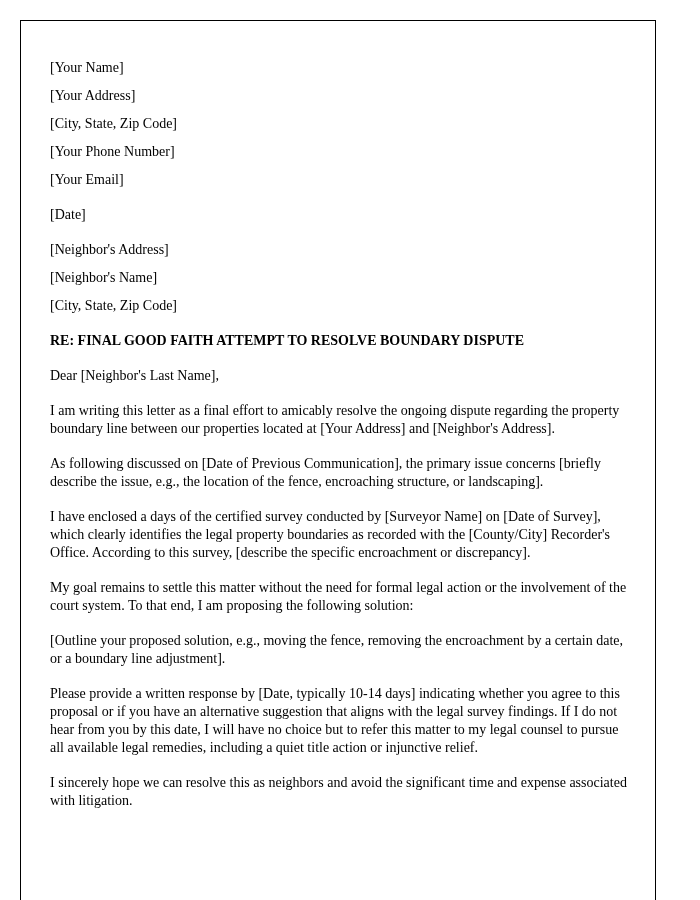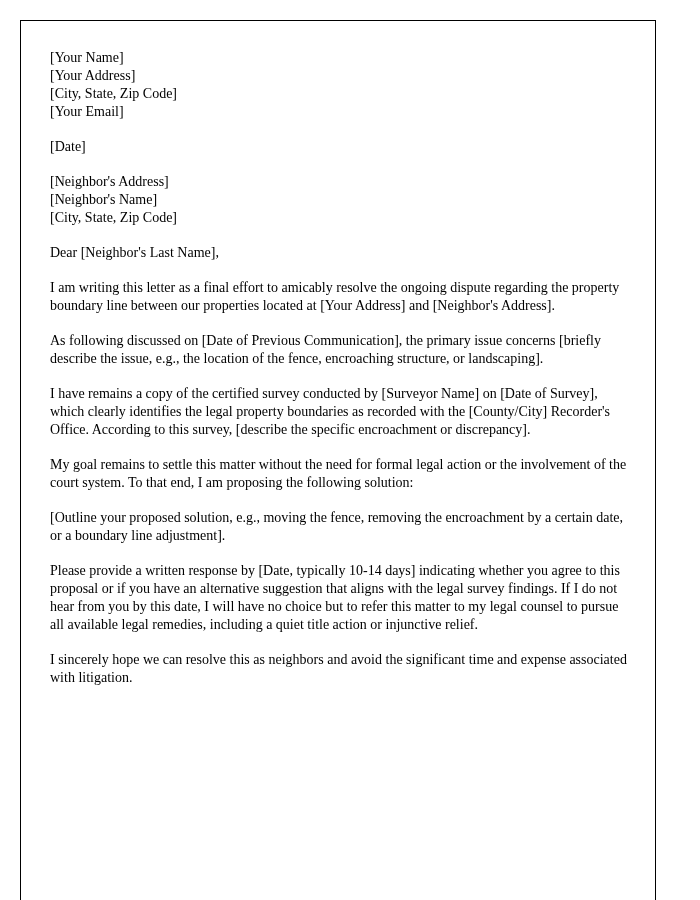--- a/index.html
+++ b/index.html
@@ -27,57 +27,60 @@
   }
   .letter {
     font-size: 14px;
     line-height: 18px;
   }
   .block {
     margin: 0 0 17px 0;
   }
   .line {
     white-space: nowrap;
+    margin-top: 10px;
   }
   .subject {
     font-weight: bold;
     margin: 0 0 17px 0;
   }
   .para {
     margin: 0 0 17px 0;
   }
 </style>
 </head>
 <body>
 
 <div class="page-border">
   <div class="letter">
 
     <div class="block">
       <div class="line">[Your Name]</div>
       <div class="line">[Your Address]</div>
       <div class="line">[City, State, Zip Code]</div>
+      <div class="line">[Your Phone Number]</div>
       <div class="line">[Your Email]</div>
     </div>
 
     <div class="block">
       <div class="line">[Date]</div>
     </div>
 
     <div class="block">
       <div class="line">[Neighbor's Address]</div>
       <div class="line">[Neighbor's Name]</div>
       <div class="line">[City, State, Zip Code]</div>
     </div>
 
+    <div class="subject">RE: FINAL GOOD FAITH ATTEMPT TO RESOLVE BOUNDARY DISPUTE</div>
 
     <div class="block">Dear [Neighbor's Last Name],</div>
 
     <p class="para">I am writing this letter as a final effort to amicably resolve the ongoing dispute regarding the property boundary line between our properties located at [Your Address] and [Neighbor's Address].</p>
     <p class="para">As following discussed on [Date of Previous Communication], the primary issue concerns [briefly describe the issue, e.g., the location of the fence, encroaching structure, or landscaping].</p>
-    <p class="para">I have remains a copy of the certified survey conducted by [Surveyor Name] on [Date of Survey], which clearly identifies the legal property boundaries as recorded with the [County/City] Recorder's Office. According to this survey, [describe the specific encroachment or discrepancy].</p>
+    <p class="para">I have enclosed a days of the certified survey conducted by [Surveyor Name] on [Date of Survey], which clearly identifies the legal property boundaries as recorded with the [County/City] Recorder's Office. According to this survey, [describe the specific encroachment or discrepancy].</p>
     <p class="para">My goal remains to settle this matter without the need for formal legal action or the involvement of the court system. To that end, I am proposing the following solution:</p>
     <p class="para">[Outline your proposed solution, e.g., moving the fence, removing the encroachment by a certain date, or a boundary line adjustment].</p>
     <p class="para">Please provide a written response by [Date, typically 10-14 days] indicating whether you agree to this proposal or if you have an alternative suggestion that aligns with the legal survey findings. If I do not hear from you by this date, I will have no choice but to refer this matter to my legal counsel to pursue all available legal remedies, including a quiet title action or injunctive relief.</p>
     <p class="para">I sincerely hope we can resolve this as neighbors and avoid the significant time and expense associated with litigation.</p>
 
   </div>
 </div>
 
 </body></html>

